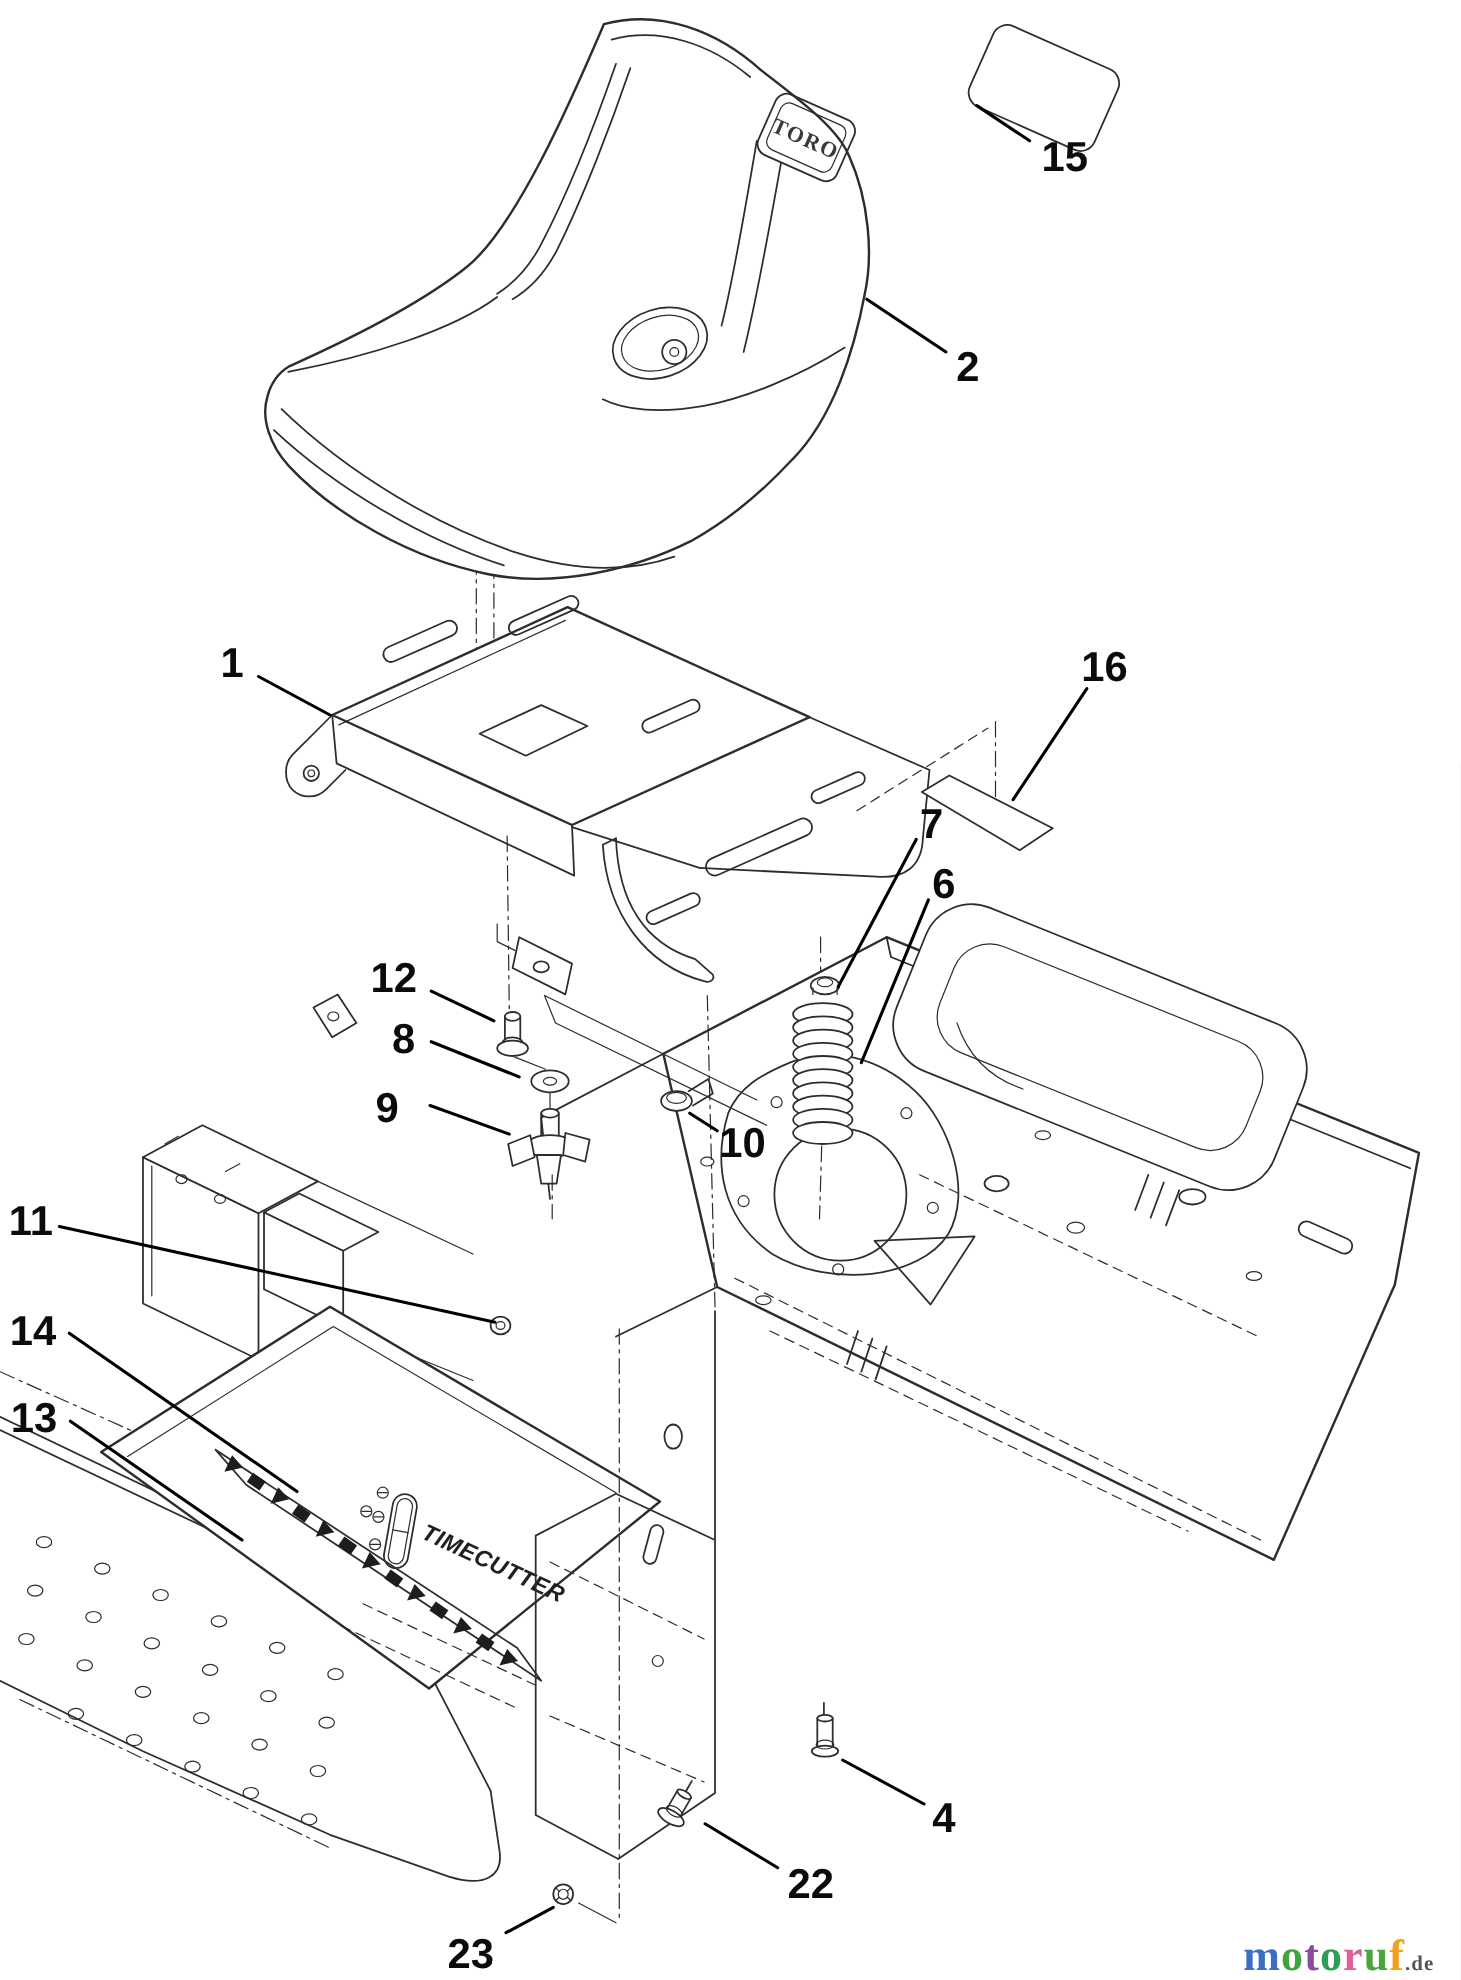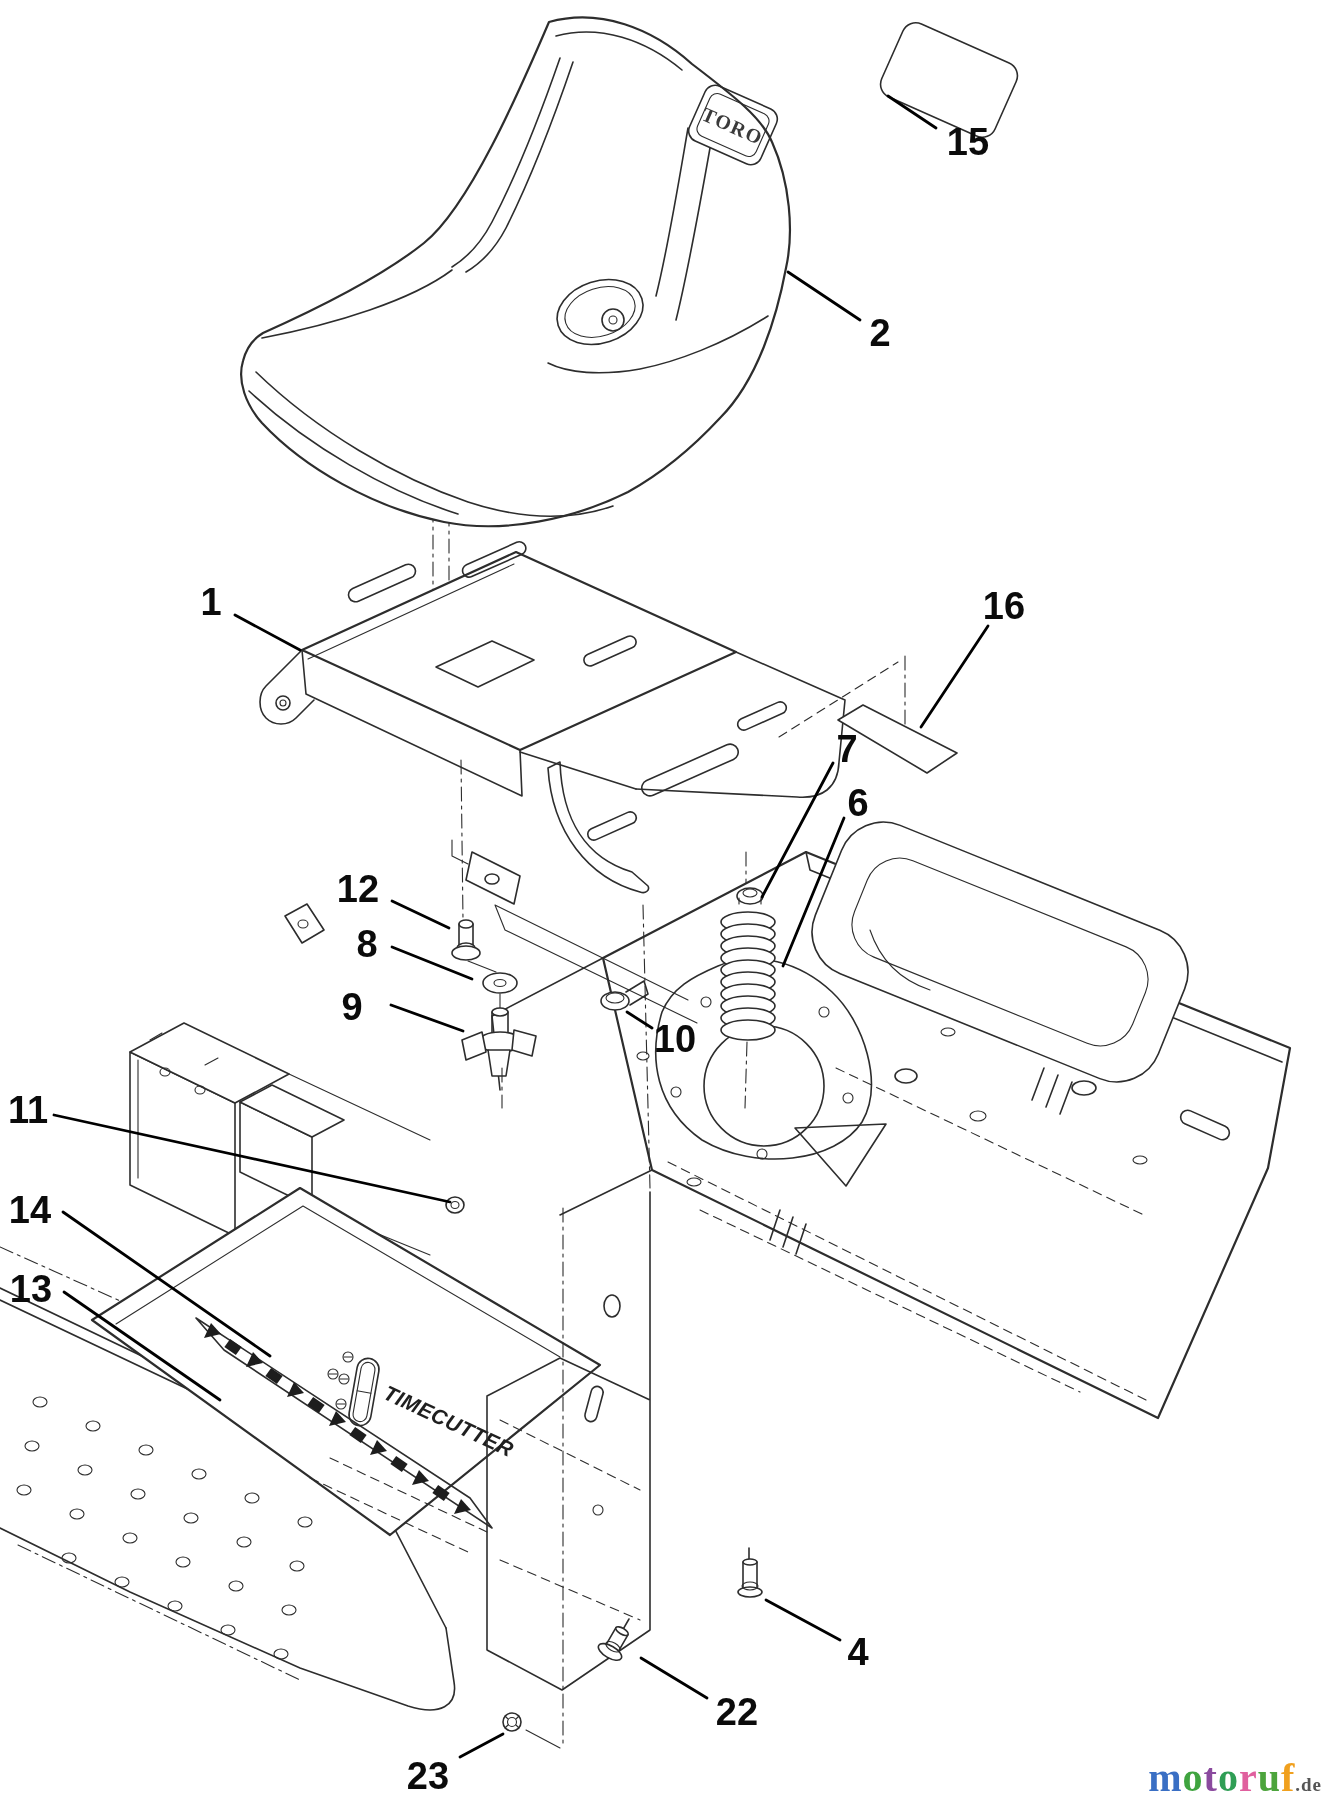--- a/index.html
+++ b/index.html
@@ -10,21 +10,21 @@
   .sw{stroke:#2d2d2d;stroke-width:1.6;fill:#ffffff;stroke-linecap:round;stroke-linejoin:round;}
   .thin{stroke-width:1.1;}
   .thick{stroke-width:2.2;}
   .dd{stroke-dasharray:14 5 3 5;}
   .hd{stroke-dasharray:9 6;}
   .ldr{stroke:#000;stroke-width:2.8;fill:none;stroke-linecap:round;}
   .lbl{font-family:"Liberation Sans",sans-serif;font-weight:bold;font-size:38px;fill:#0b0b0b;}
   .badge-txt{font-family:"Liberation Serif",serif;font-weight:bold;font-size:20px;fill:#3a3a3a;letter-spacing:1.5px;}
   .panel-txt{font-family:"Liberation Sans",sans-serif;font-weight:bold;font-style:italic;font-size:21px;fill:#1f1f1f;letter-spacing:.5px;}
   .glyph{fill:#1d1d1d;stroke:none;}
-  .wm{position:absolute;right:6px;bottom:2px;font-family:"Liberation Serif",serif;
+  .wm{position:absolute;right:24px;bottom:2px;font-family:"Liberation Serif",serif;
       font-weight:bold;font-size:40px;letter-spacing:1px;line-height:1;margin-left:30px;}
   .wm .suffix{font-size:19px;font-weight:bold;}
 </style>
 </head>
 <body>
 
 <div class="stage">
 <svg width="1328" height="1800" viewBox="0 0 1328 1800">
 
   <g>

